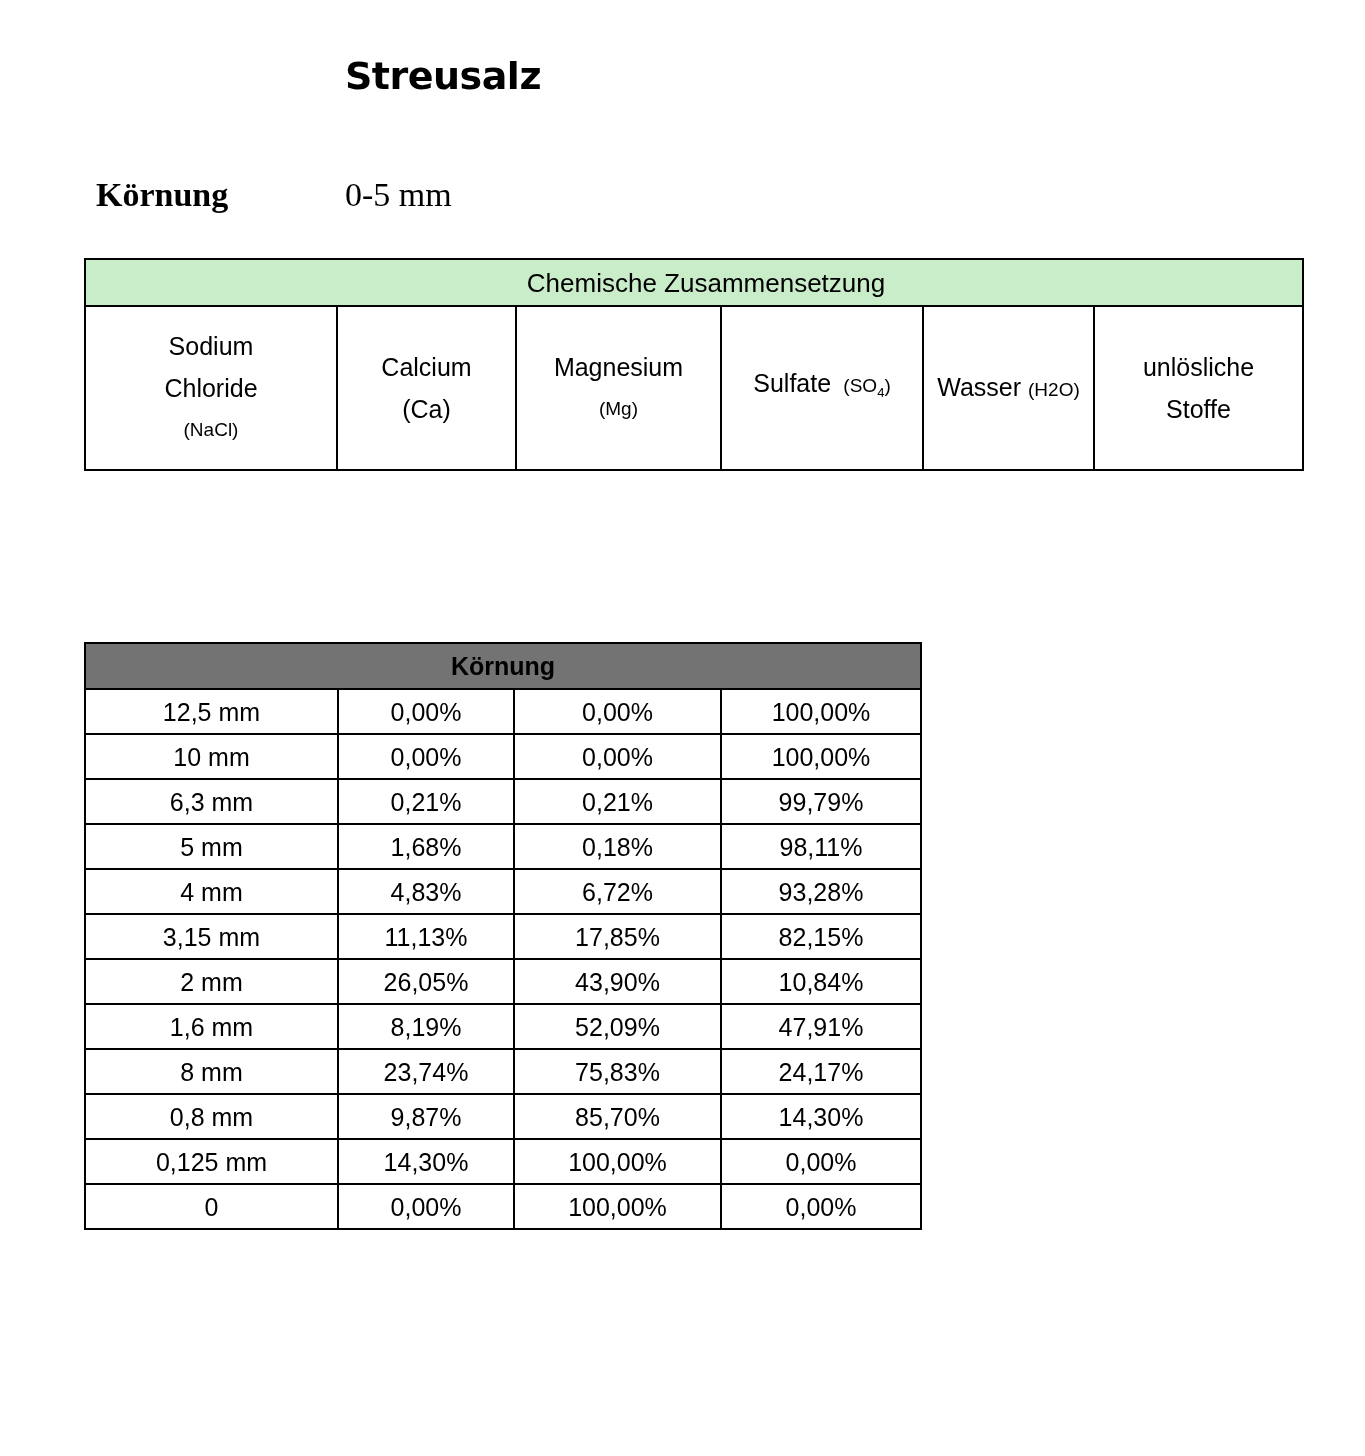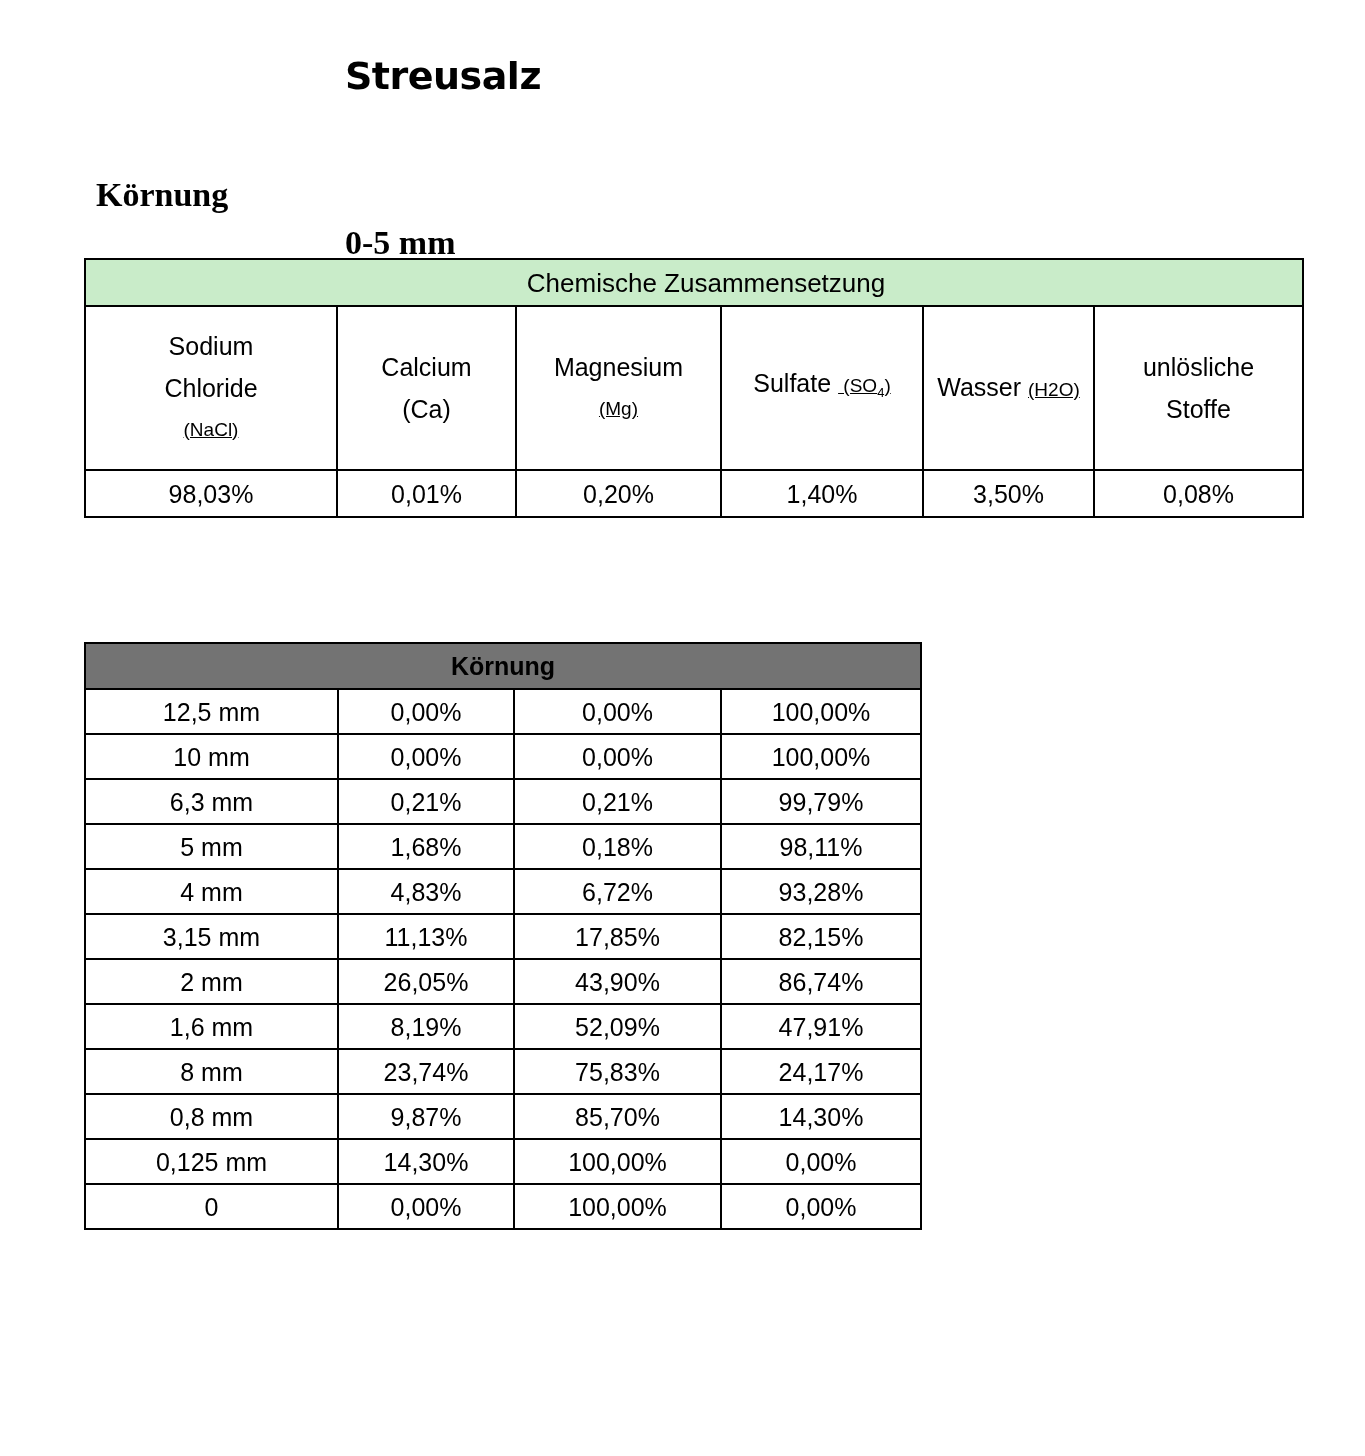--- a/index.html
+++ b/index.html
@@ -37,25 +37,24 @@
     font-weight: bold;
     font-size: 34px;
     line-height: 40px;
     white-space: nowrap;
   }
   #grain-value {
     position: absolute;
     left: 345px;
     top: 175px;
     font-family: "Liberation Serif", serif;
-    font-weight: bold;
+    font-weight: normal;
     font-size: 34px;
     line-height: 40px;
     white-space: nowrap;
-    margin-top: 48px;
   }
 
   
   table.grid {
     position: absolute;
     border-collapse: collapse;
     table-layout: fixed;
     font-family: "Liberation Sans", sans-serif;
   }
   table.grid td, table.grid th {
@@ -86,21 +85,20 @@
     line-height: 42px;
     padding: 0 4px;
   }
   #chem-table .val-cell {
     height: 45px;
     font-size: 25px;
     line-height: 30px;
   }
   .sub {
     font-size: 19px;
-    text-decoration: underline;
   }
   .sub sub {
     font-size: 13px;
     vertical-align: sub;
   }
   .stacklines {
     display: block;
   }
 
   
@@ -172,28 +170,20 @@
       </td>
       <td class="head-cell">
         <span>Wasser</span>
         <span class="sub">(H2O)</span>
       </td>
       <td class="head-cell">
         <span class="stacklines">unlösliche</span>
         <span class="stacklines">Stoffe</span>
       </td>
     </tr>
-    <tr>
-      <td class="val-cell">98,03%</td>
-      <td class="val-cell">0,01%</td>
-      <td class="val-cell">0,20%</td>
-      <td class="val-cell">1,40%</td>
-      <td class="val-cell">3,50%</td>
-      <td class="val-cell">0,08%</td>
-    </tr>
   </tbody>
 </table>
 
 <table class="grid" id="gran-table">
   <colgroup>
     <col style="width:253px">
     <col style="width:176px">
     <col style="width:207px">
     <col style="width:200px">
   </colgroup>
@@ -235,21 +225,21 @@
     <tr>
       <td class="data-cell">3,15 mm</td>
       <td class="data-cell">11,13%</td>
       <td class="data-cell">17,85%</td>
       <td class="data-cell">82,15%</td>
     </tr>
     <tr>
       <td class="data-cell">2 mm</td>
       <td class="data-cell">26,05%</td>
       <td class="data-cell">43,90%</td>
-      <td class="data-cell">86,74%</td>
+      <td class="data-cell">10,84%</td>
     </tr>
     <tr>
       <td class="data-cell">1,6 mm</td>
       <td class="data-cell">8,19%</td>
       <td class="data-cell">52,09%</td>
       <td class="data-cell">47,91%</td>
     </tr>
     <tr>
       <td class="data-cell">8 mm</td>
       <td class="data-cell">23,74%</td>

